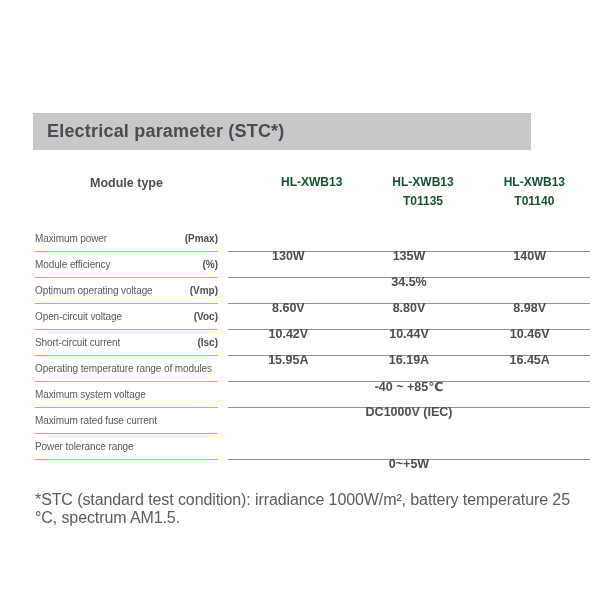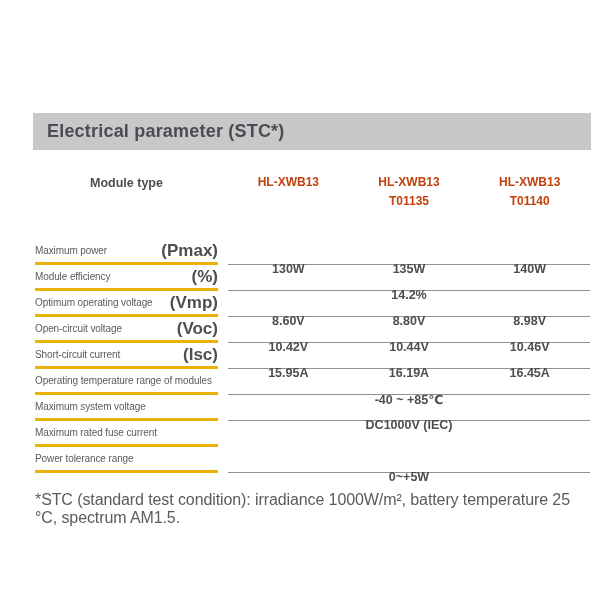--- a/index.html
+++ b/index.html
@@ -8,72 +8,72 @@
     position: relative;
     font-family: "Liberation Sans", "DejaVu Sans", sans-serif;
     color: #4d4e52;
     overflow: hidden;
   }
 
   
   .title-bar {
     position: absolute;
     left: 33px; top: 113px;
-    width: 558px; height: 37px;
+    width: 498px; height: 37px;
     background: #c7c8ca;
     display: flex; align-items: center;
     padding-left: 14px;
   }
   .title-bar .title {
     font-size: 18px;
     font-weight: bold;
     color: #4b4c50;
     letter-spacing: 0.2px;
   }
 
   
   .spec-table {
     position: absolute;
     left: 35px; top: 173px;
     width: 555px;
   }
-  .hdr-row { display: flex; height: 40px; margin-bottom: 26px; }
+  .hdr-row { display: flex; height: 40px; margin-bottom: 13px; gap: 14px; }
   .label-col-w { width: 183px; flex: 0 0 183px; }
   .gap-col-w   { width: 10px;  flex: 0 0 10px; }
   .vals-col-w  { flex: 1; display: flex; }
 
   .module-type {
     display: flex; justify-content: center;
     font-size: 12.5px; font-weight: bold; color: #4d4e52;
     padding-top: 3px;
   }
   .col-hdr {
     flex: 1; text-align: center;
-    font-size: 12px; font-weight: 600; color: #c2410c;
+    font-size: 12px; font-weight: 600; color: #14532d;
     line-height: 19px;
   }
 
   .row { display: flex; height: 26px; }
   .label-cell {
     width: 183px; flex: 0 0 183px;
-    border-bottom: 3px solid #eab308;
+    border-bottom: 1px solid #eab308;
     display: flex; justify-content: space-between; align-items: center;
   }
   .gap-cell { width: 10px; flex: 0 0 10px; }
   .vals-cell {
     flex: 1;
     border-bottom: 1px solid #8f9194;
     display: flex; align-items: center;
   }
   .row-label {
     font-size: 10px; color: #5a5b5e;
     letter-spacing: -0.1px; white-space: nowrap;
   }
   .row-symbol {
-    font-size: 17px; font-weight: 600; color: #4d4e52; white-space: nowrap;
+    font-size: 10px; font-weight: 600; color: #4d4e52; white-space: nowrap;
   }
   .val {
     flex: 1; text-align: center;
     font-size: 12.5px; font-weight: 600; color: #4d4e52;
     white-space: nowrap;
     margin-top: 35px;
   }
 
   
   .footnote {
@@ -126,21 +126,21 @@
     </div>
   </div>
 
   <div class="row">
     <div class="label-cell">
       <span class="row-label">Module efficiency</span>
       <span class="row-symbol">(%)</span>
     </div>
     <div class="gap-cell"></div>
     <div class="vals-cell">
-      <span class="val">14.2%</span>
+      <span class="val">34.5%</span>
     </div>
   </div>
 
   <div class="row">
     <div class="label-cell">
       <span class="row-label">Optimum operating voltage</span>
       <span class="row-symbol">(Vmp)</span>
     </div>
     <div class="gap-cell"></div>
     <div class="vals-cell">

